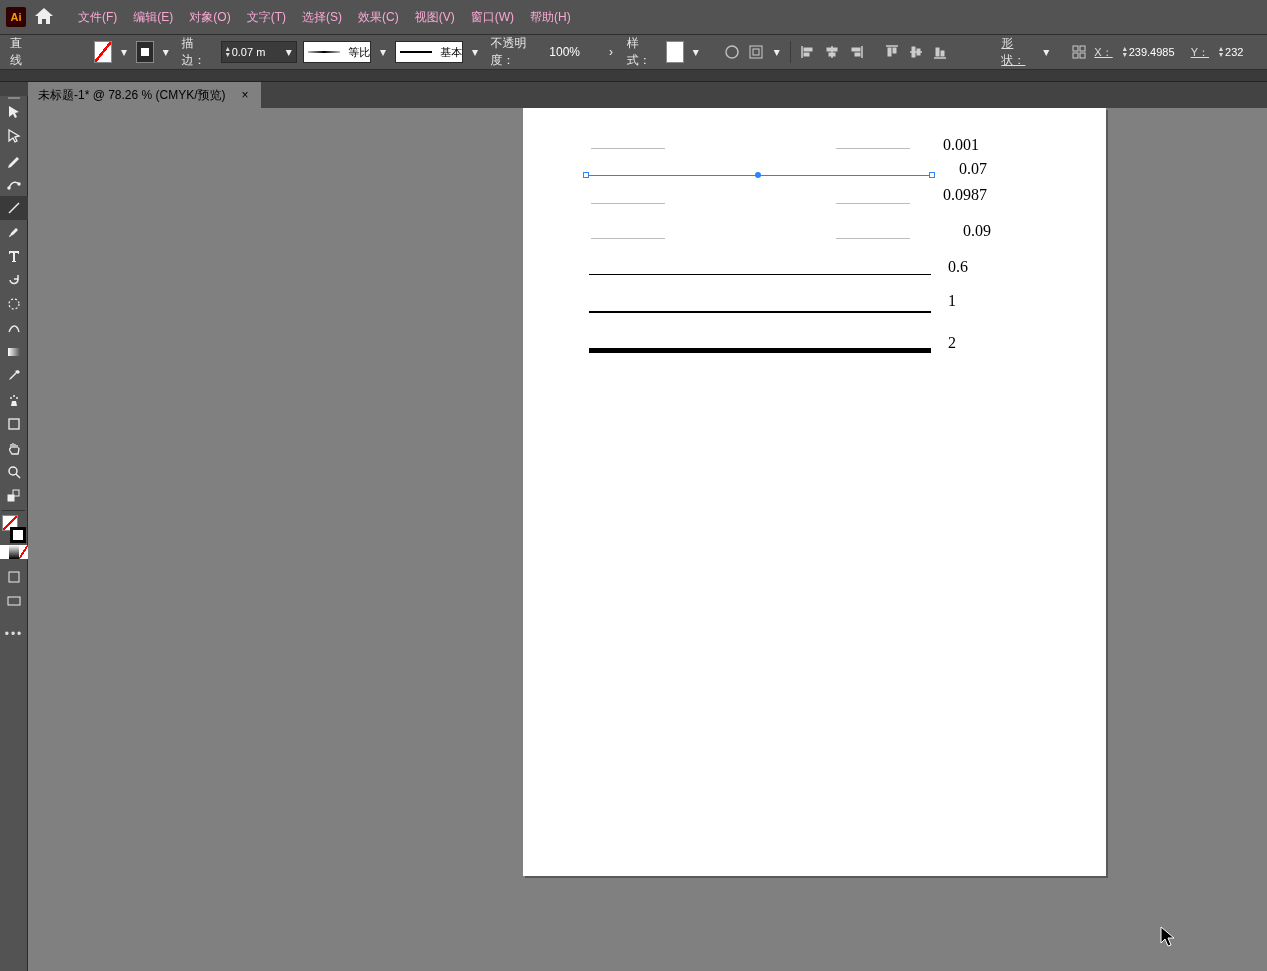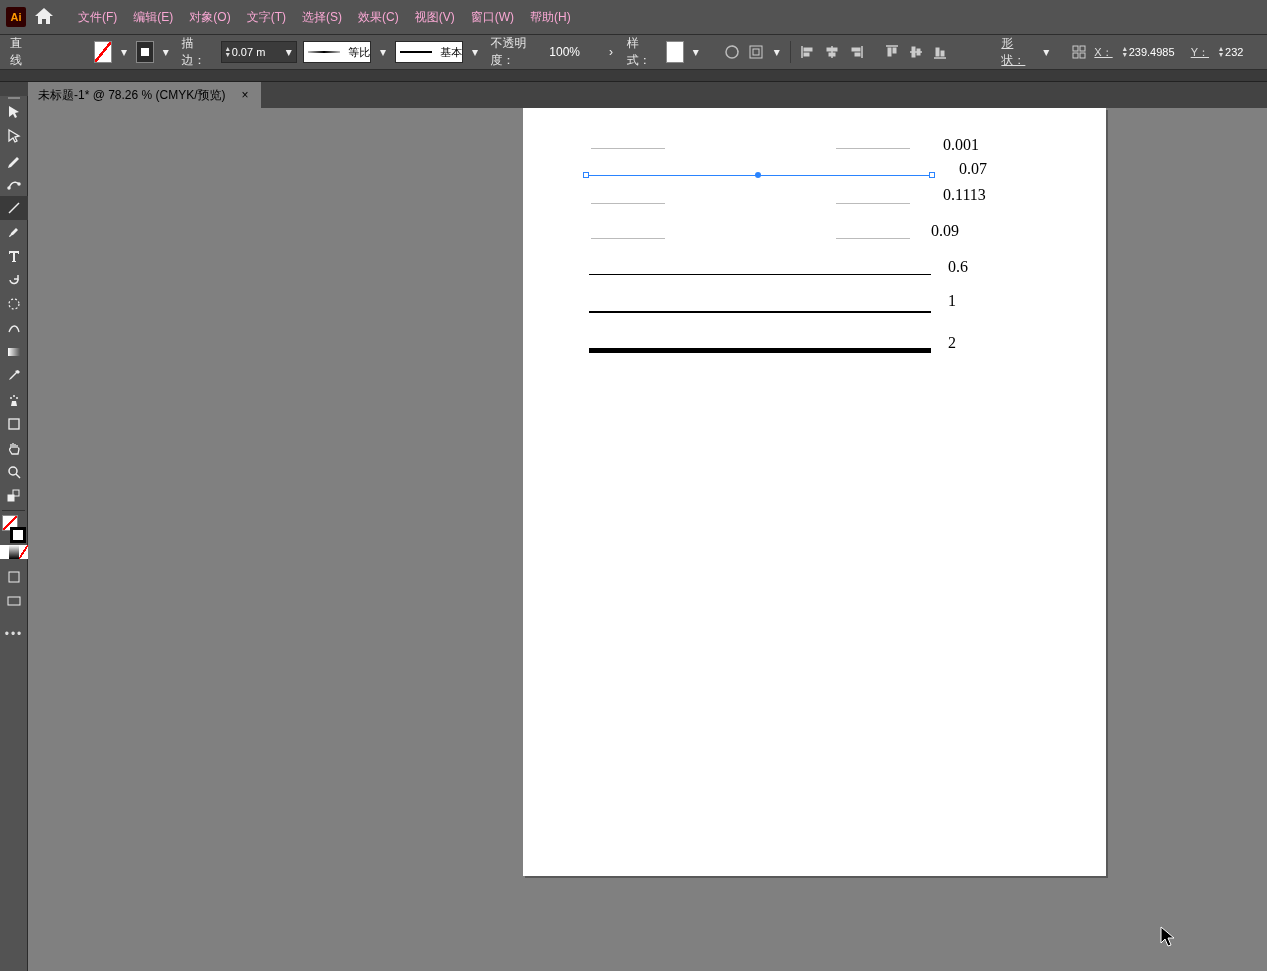--- a/index.html
+++ b/index.html
@@ -376,27 +376,27 @@
     <div class="sel-line" style="left:63px; top:67px; width:346px;"></div>
     <div class="sel-handle" style="left:60px; top:64px;"></div>
     <div class="sel-center" style="left:232px; top:64px;"></div>
     <div class="sel-handle" style="left:406px; top:64px;"></div>
     <div class="txt" style="left:436px; top:52px;">0.07</div>
 
     <div class="ln split" style="top:95px;">
       <div class="seg" style="left:68px; width:74px; height:1px; background:#bbb;"></div>
       <div class="seg" style="left:313px; width:74px; height:1px; background:#bbb;"></div>
     </div>
-    <div class="txt" style="left:420px; top:78px;">0.1113</div>
+    <div class="txt" style="left:420px; top:78px;">0.0987</div>
 
     <div class="ln split" style="top:130px;">
       <div class="seg" style="left:68px; width:74px; height:1px; background:#bbb;"></div>
       <div class="seg" style="left:313px; width:74px; height:1px; background:#bbb;"></div>
     </div>
-    <div class="txt" style="left:408px; top:114px;">0.09</div>
+    <div class="txt" style="left:440px; top:114px;">0.09</div>
 
     <div class="ln" style="left:66px; top:166px; width:342px; height:1px;"></div>
     <div class="txt" style="left:425px; top:150px;">0.6</div>
 
     <div class="ln" style="left:66px; top:203px; width:342px; height:2px;"></div>
     <div class="txt" style="left:425px; top:184px;">1</div>
 
     <div class="ln" style="left:66px; top:240px; width:342px; height:5px;"></div>
     <div class="txt" style="left:425px; top:226px;">2</div>
 

